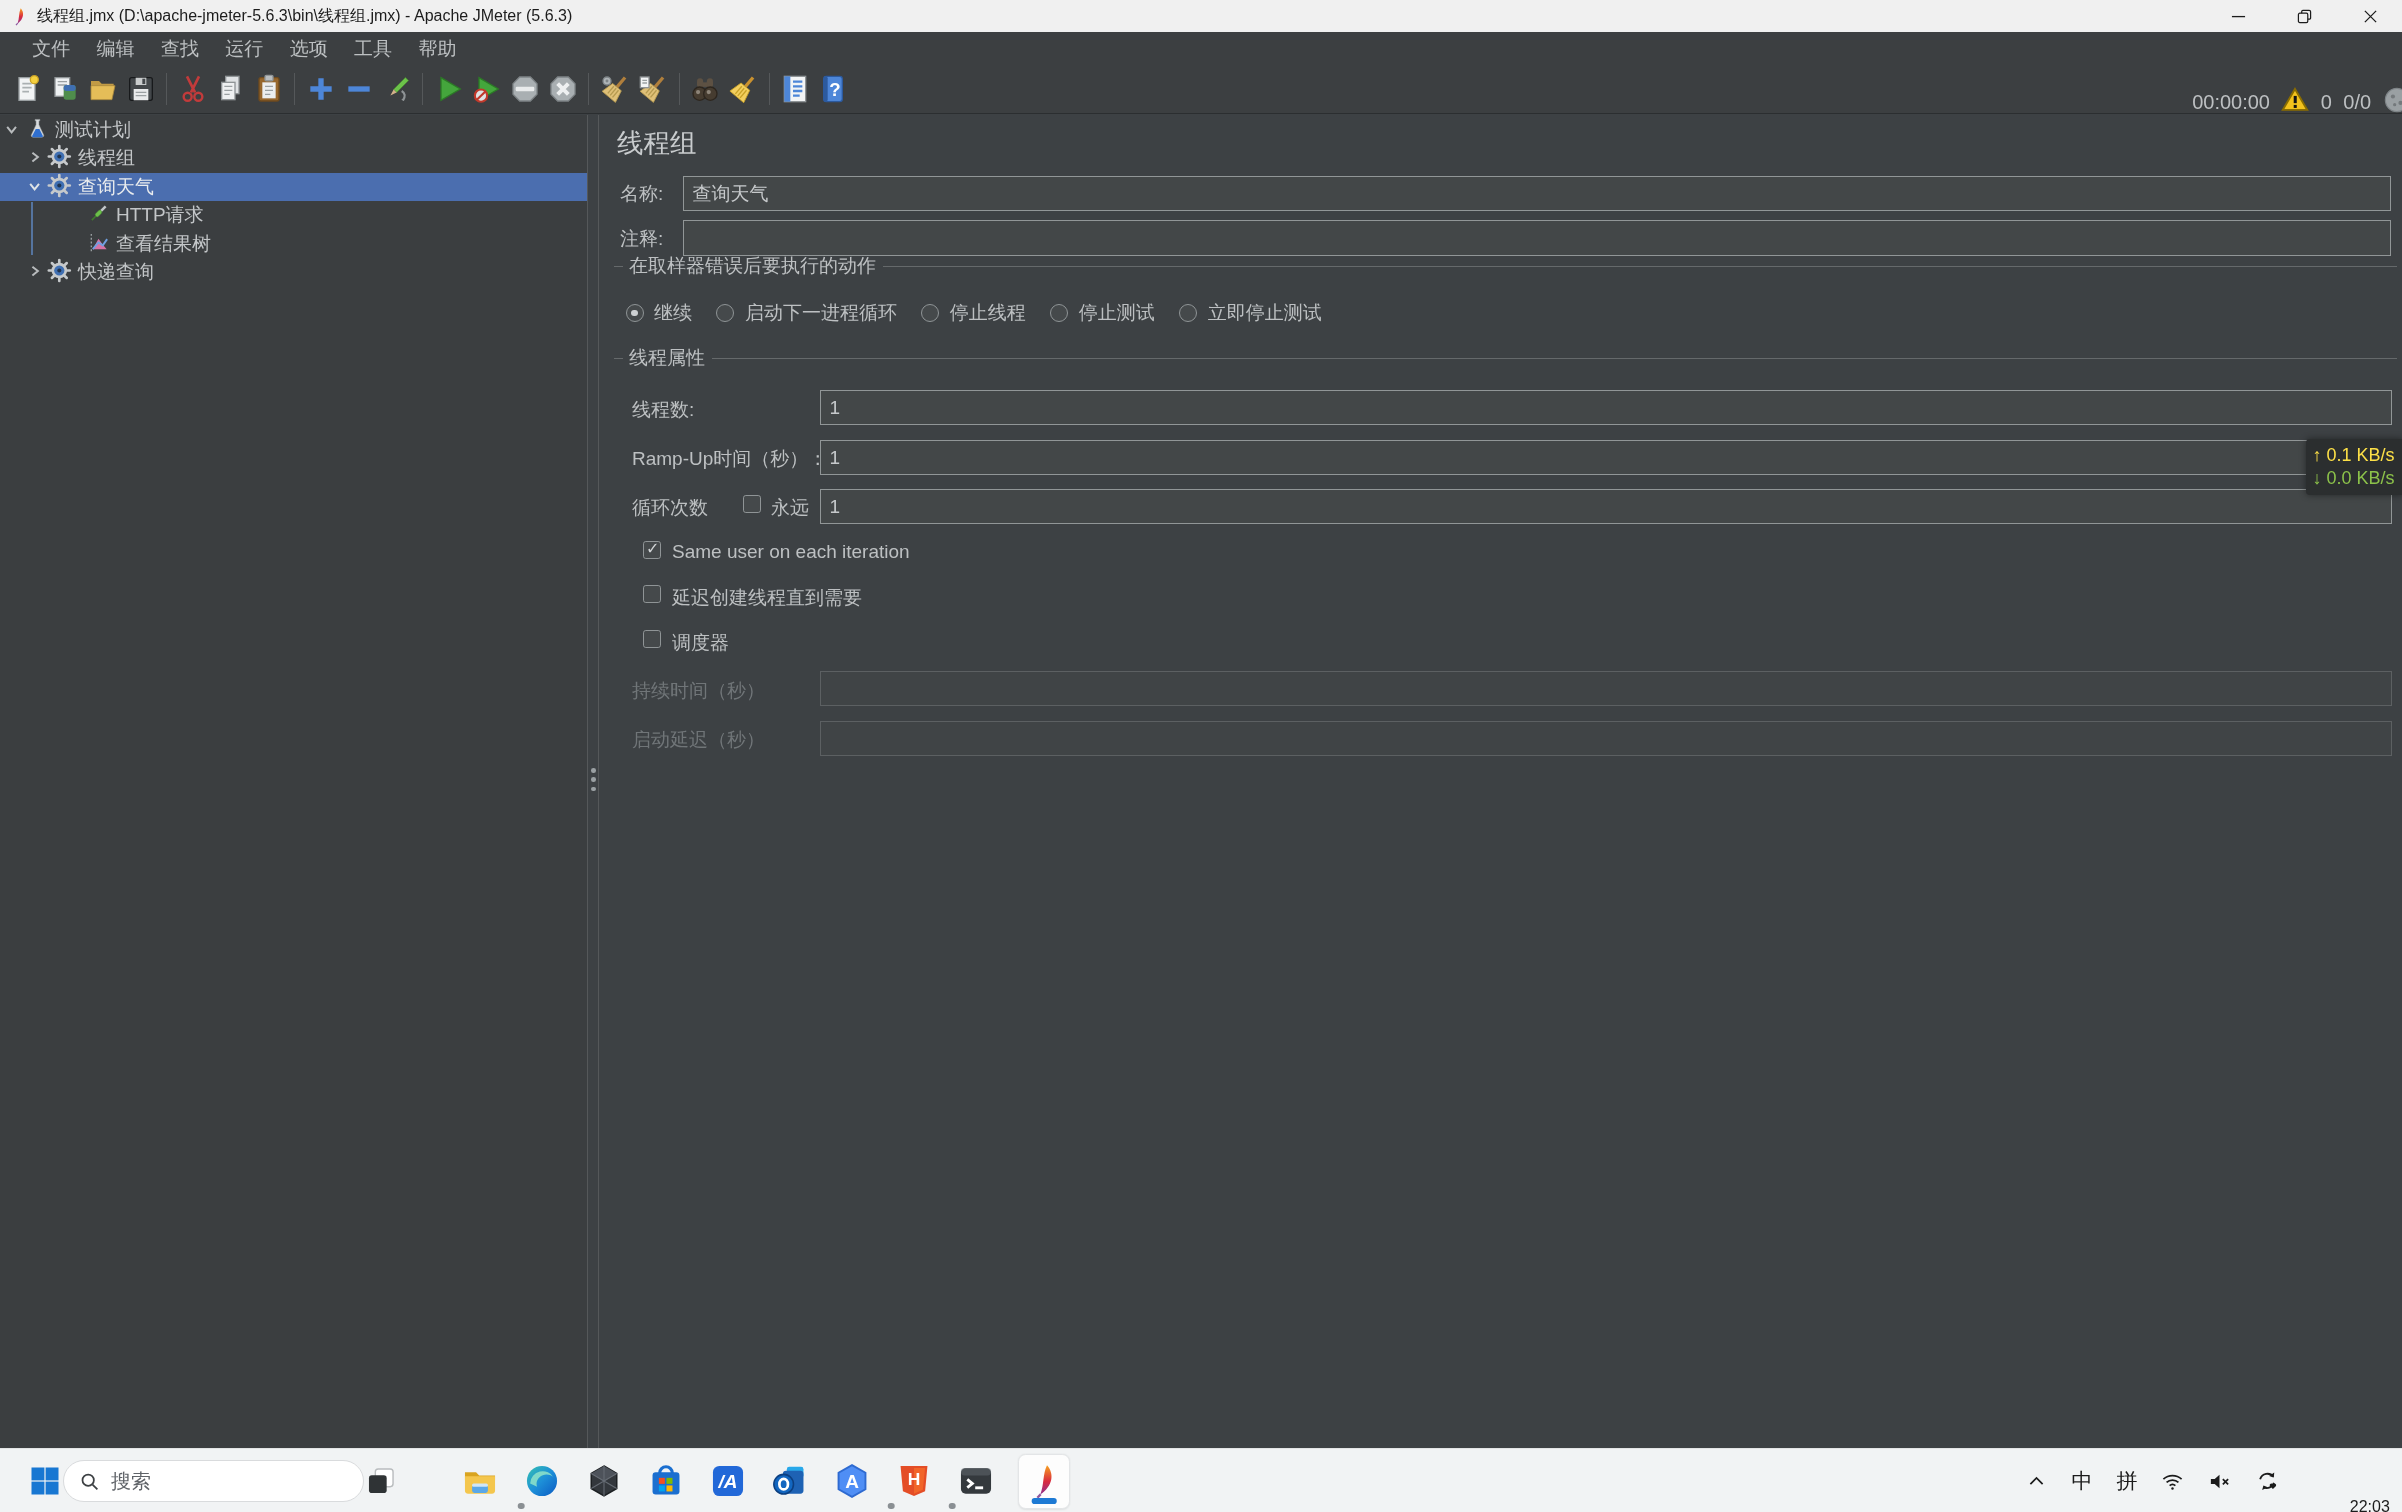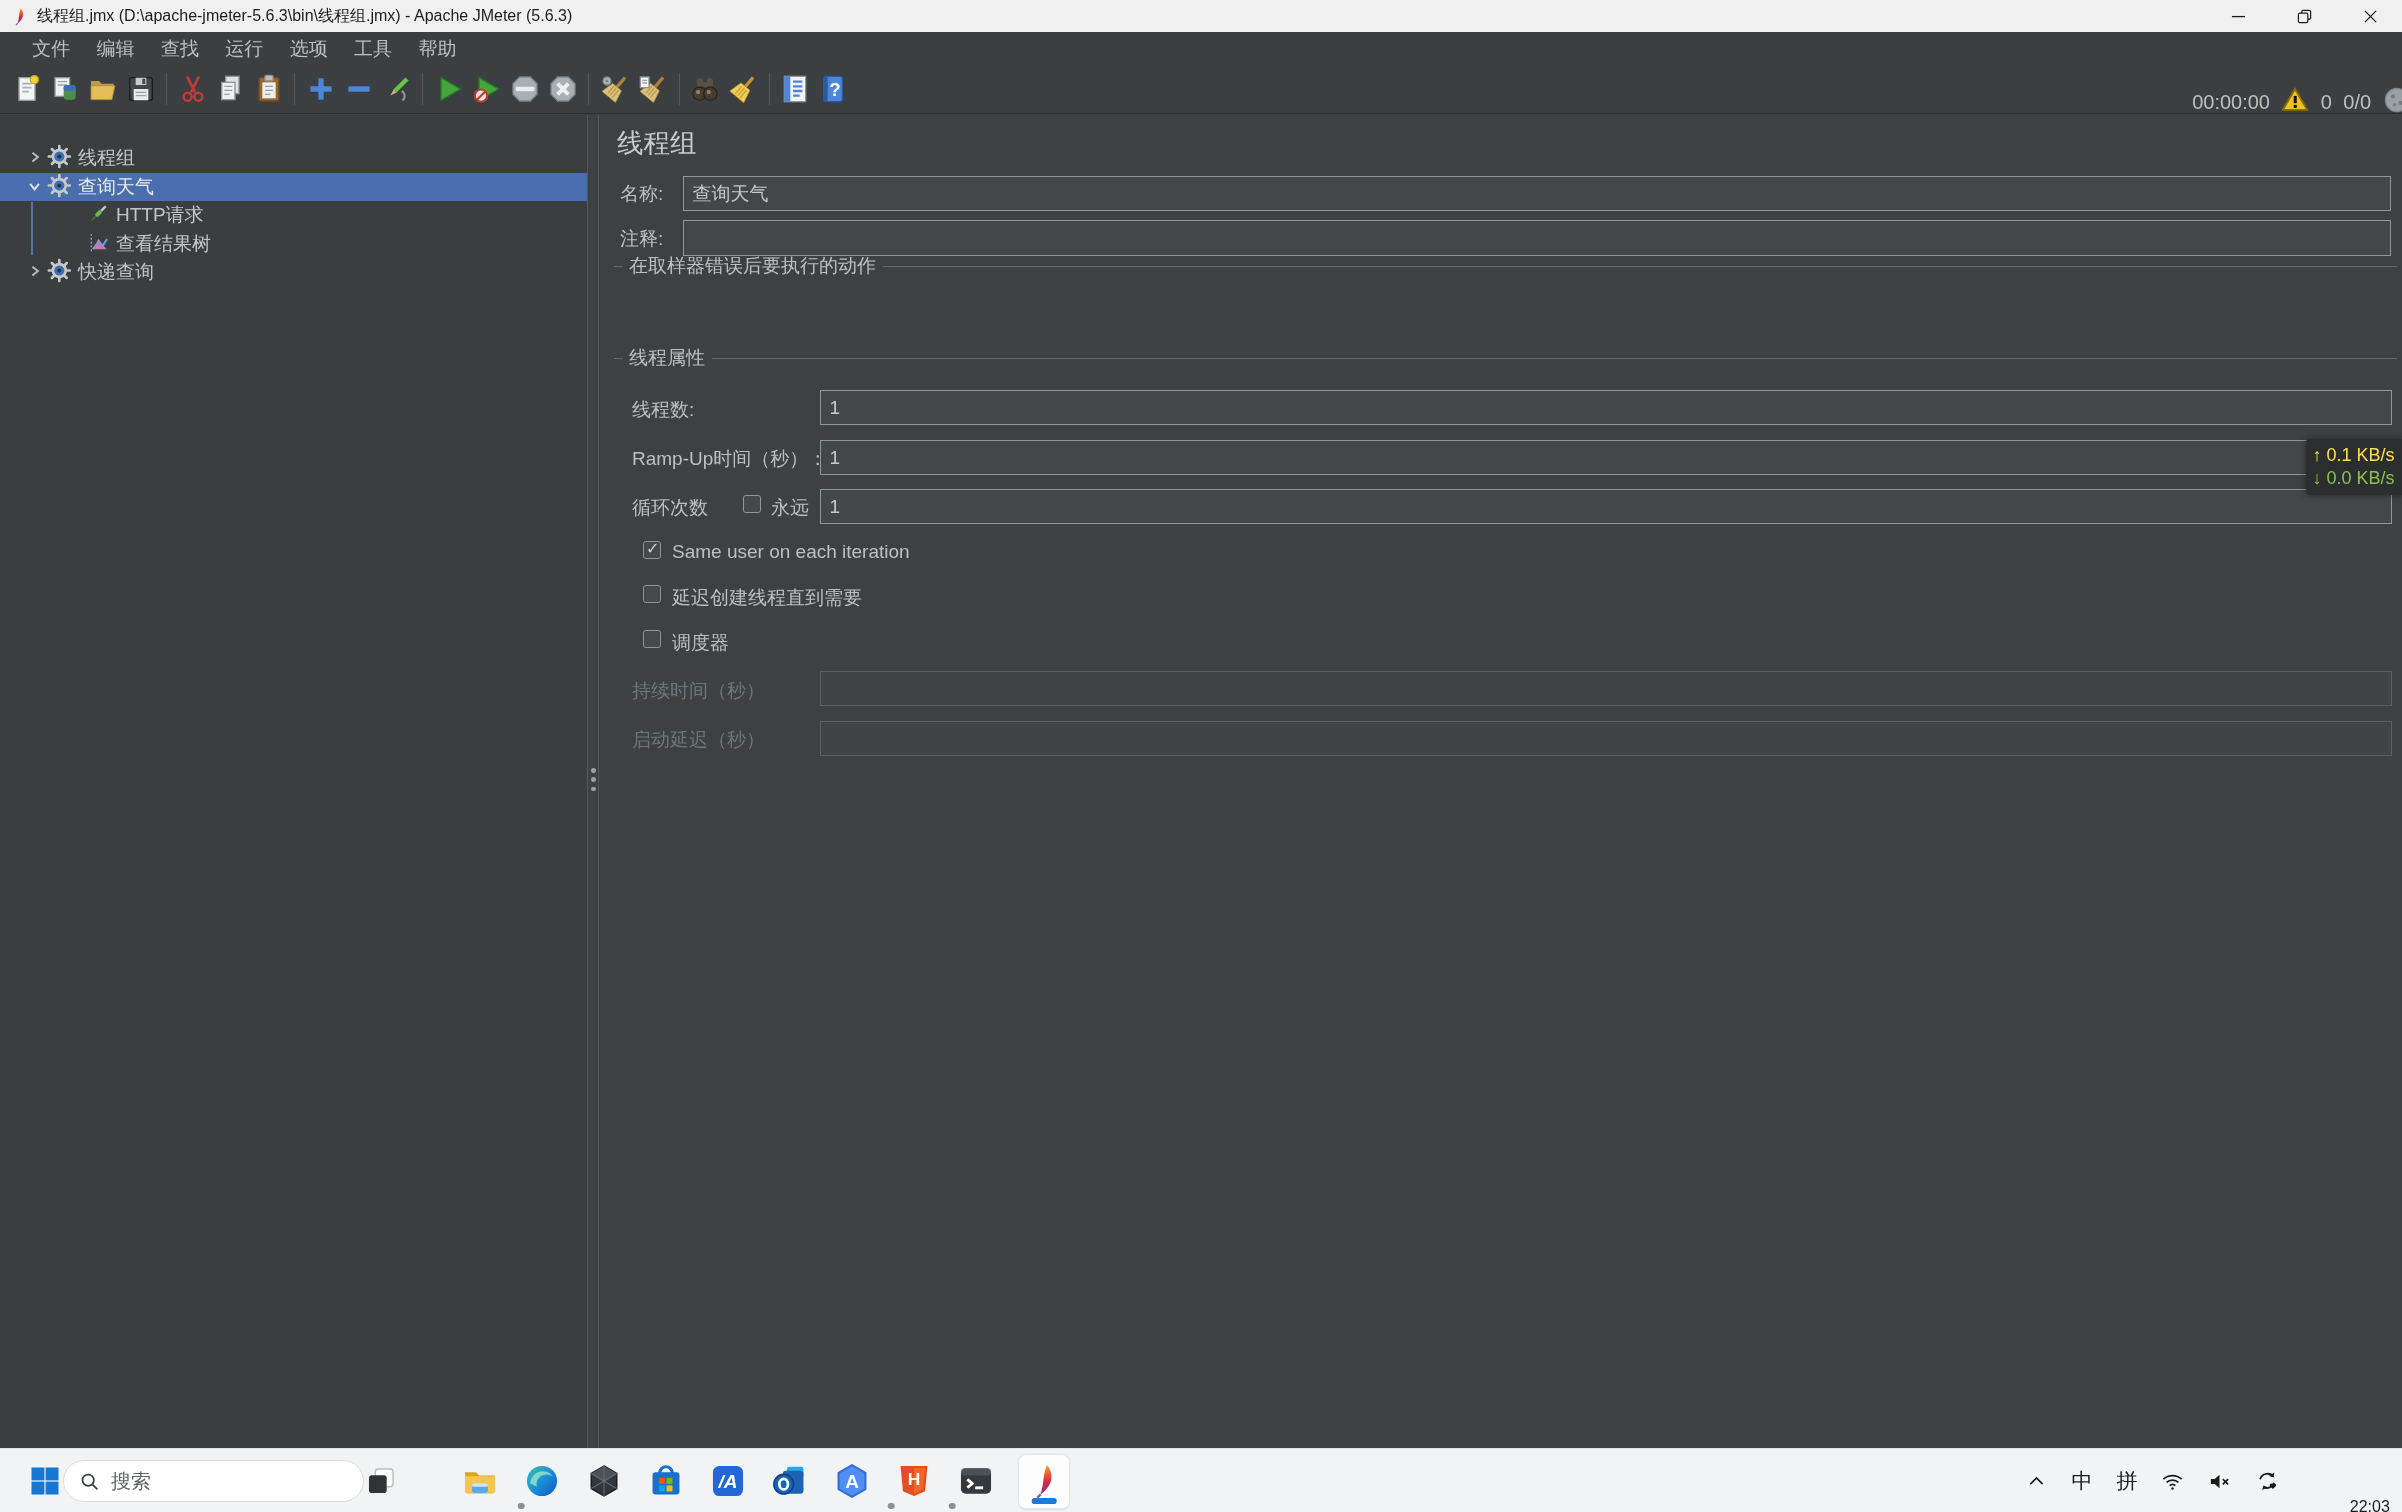--- a/index.html
+++ b/index.html
@@ -302,20 +302,34 @@
           <circle cx="8.5" cy="9" r="1.8" fill="#74797c"></circle>
           <circle cx="15" cy="14.5" r="1.8" fill="#74797c"></circle>
           <circle cx="10" cy="16" r="1.4" fill="#74797c"></circle>
         </svg>
     </span>
   </div>
 </div>
 
 <div class="treepanel">
 
+  <div class="tree-row" style="top:0.9px">
+    <span style="left:4.7px">
+      <svg width="13.2" height="13.2" viewBox="0 0 12 12">
+          <path d="M2 4 L6 9 L10 4" stroke="#b8bbbd" stroke-width="1.8" fill="none"></path>
+        </svg>
+    </span>
+    <span style="left:25.6px">
+      <svg width="23" height="23" viewBox="0 0 24 24">
+          <path d="M9.5 2.5h5v1.5h-1v4.2l4.9 10.4c.6 1.4-.4 2.4-1.8 2.4H7.4c-1.4 0-2.4-1-1.8-2.4L10.5 8.2V4h-1z" fill="#d8dbdd" stroke="#9aa0a2" stroke-width=".5"></path>
+          <path d="M10.2 12.5 L6.4 19.9c-.3.7.2 1.1 1.2 1.1h8.8c1 0 1.5-.4 1.2-1.1L14 12.5z" fill="#2f6fd0"></path>
+        </svg>
+    </span>
+    <span class="tree-label" style="left:55px">测试计划</span>
+  </div>
 
   <div class="tree-row" style="top:29px">
     <span style="left:28px">
       <svg width="13.2" height="13.2" viewBox="0 0 12 12">
           <path d="M4 2 L9 6 L4 10" stroke="#b8bbbd" stroke-width="1.8" fill="none"></path>
         </svg>
     </span>
     <span style="left:47px">
       <svg width="24.6" height="24.6" viewBox="0 0 24 24">
           <g fill="#c6c9cb">
@@ -417,20 +431,42 @@
   <span class="flabel" style="left:21px; top:66px">名称:</span>
   <input class="field" style="left: 84px; top: 61px; width: 1708px; height: 35px;" value="查询天气">
 
   <span class="flabel" style="left:21px; top:111px">注释:</span>
   <input class="field" style="left: 84px; top: 105px; width: 1708px; height: 36px;" value="">
 
   <div class="group-title" style="left:15px; top:138px; width:1783px">
     <span>在取样器错误后要执行的动作</span>
   </div>
 
+  <div class="radio-row" style="left:26.5px; top:185px">
+    <div class="radio-opt">
+      <span class="radio on"></span>
+      <span class="lbl">继续</span>
+    </div>
+    <div class="radio-opt">
+      <span class="radio"></span>
+      <span class="lbl">启动下一进程循环</span>
+    </div>
+    <div class="radio-opt">
+      <span class="radio"></span>
+      <span class="lbl">停止线程</span>
+    </div>
+    <div class="radio-opt">
+      <span class="radio"></span>
+      <span class="lbl">停止测试</span>
+    </div>
+    <div class="radio-opt">
+      <span class="radio"></span>
+      <span class="lbl">立即停止测试</span>
+    </div>
+  </div>
 
   <div class="group-title" style="left:15px; top:230px; width:1783px">
     <span>线程属性</span>
   </div>
 
   <span class="flabel" style="left:33px; top:282px">线程数:</span>
   <input class="field" style="left: 221px; top: 275px; width: 1572px; height: 35px;" value="1">
 
   <span class="flabel" style="left:33px; top:331px">Ramp-Up时间（秒）：</span>
   <input class="field" style="left: 221px; top: 325px; width: 1572px; height: 35px;" value="1">

